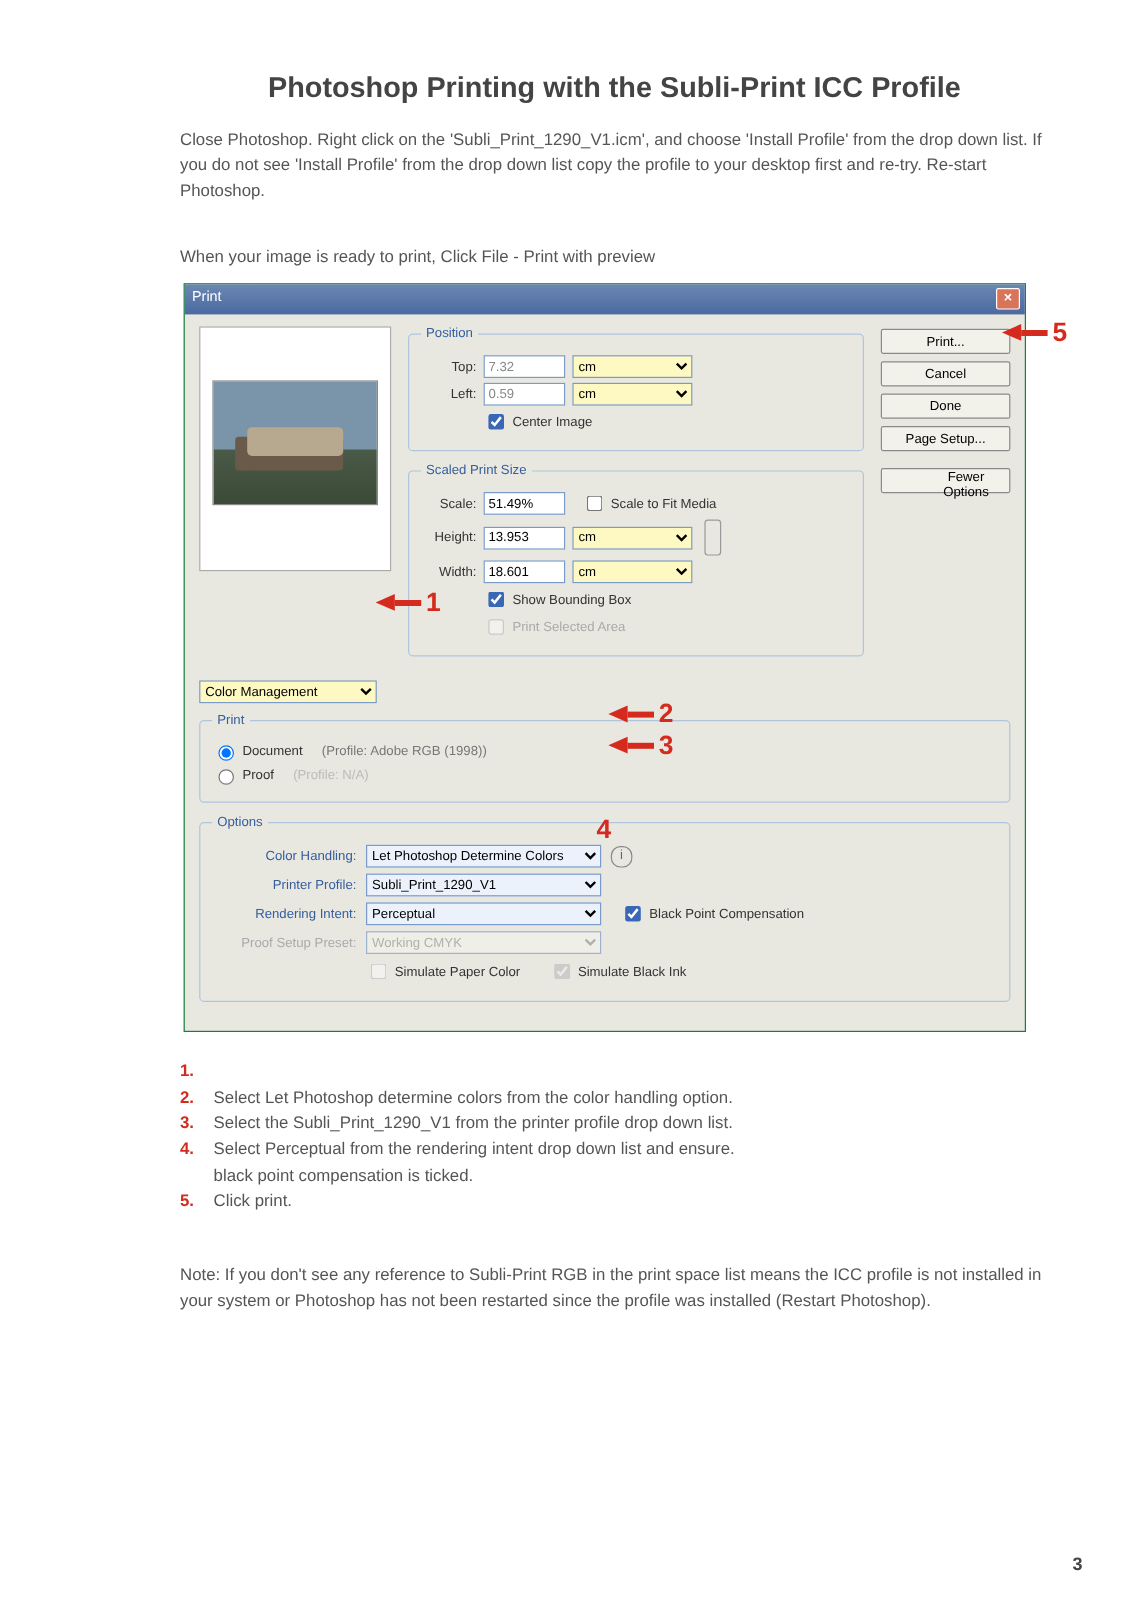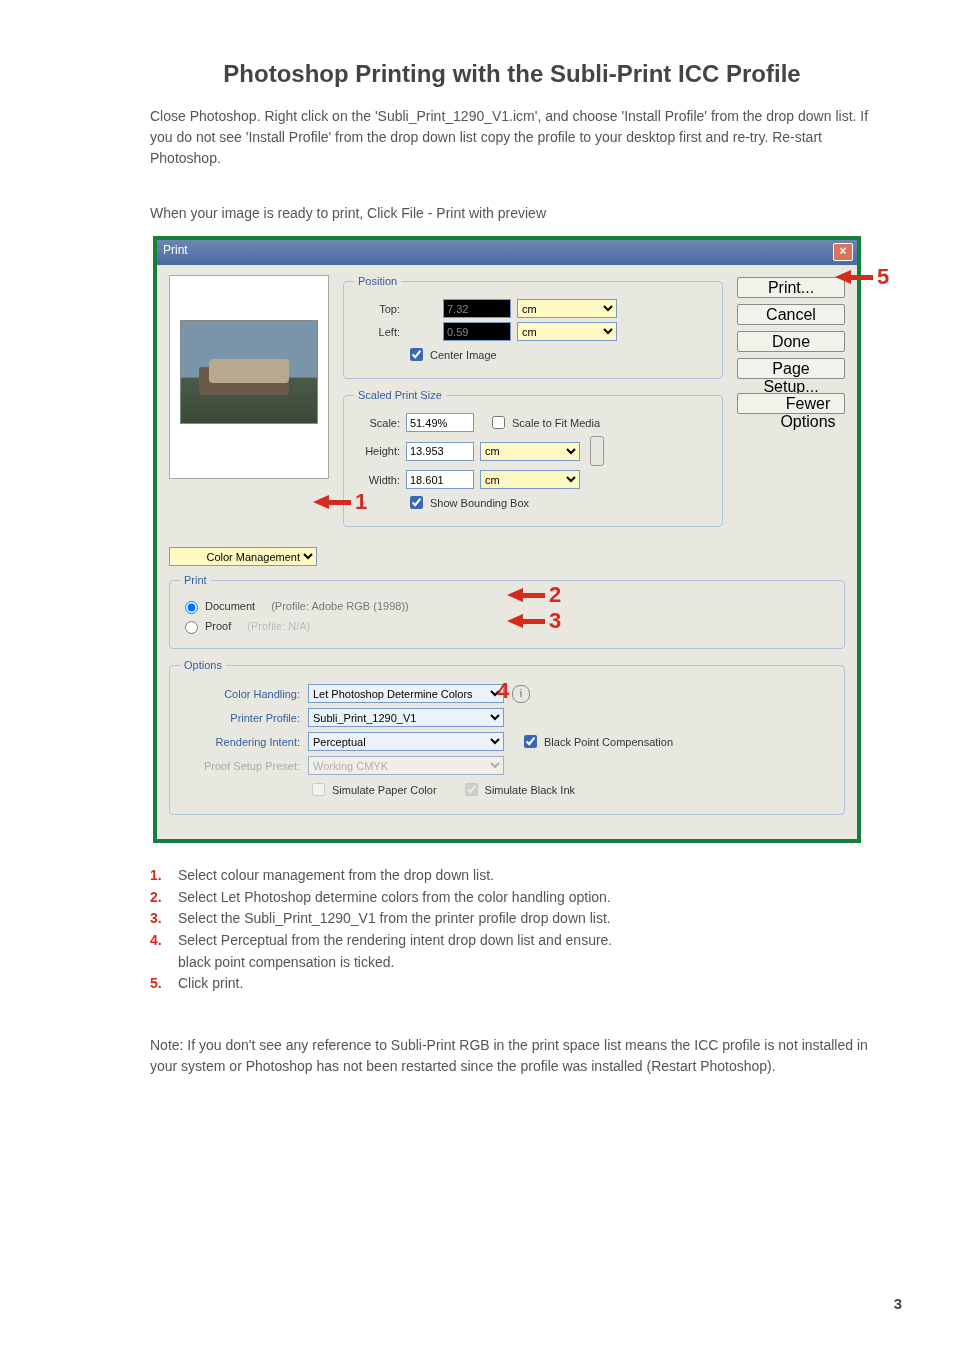--- a/index.html
+++ b/index.html
@@ -31,21 +31,21 @@
   .prelude { margin: 34px 0 12px 0; }
 
   
   .dialogwrap {
     position: relative;
     width: 718px;
     margin-left: 3px;
   }
   .dialog {
     width: 700px;
-    border: 4px solid #15803d;
+    border: 1px solid #15803d;
     background: #e9e8e0;
     font-family: Tahoma, sans-serif;
     font-size: 11px;
     color: #333;
     position: relative;
   }
   .titlebar {
     height: 22px;
     background: linear-gradient(#6b87b2, #4a6aa0);
     color: #fff;
@@ -126,21 +126,21 @@
   }
   .row label.lab { width: 46px; text-align: right; color: #333; }
   .sps .row label.lab { width: 46px; }
   .dialog input.txt {
     width: 60px; height: 17px;
     border: 1px solid #7a9ac9;
     background: #fff;
     font-size: 11px;
     padding: 0 3px;
   }
-  .dialog input.txt.dis { background: #000000; color: #888; margin-left: 37px; }
+  .dialog input.txt.dis { background: #ffffff; color: #888; }
   .dialog select.sel {
     height: 19px;
     border: 1px solid #7a9ac9;
     background: #fef9c3;
     font-size: 11px;
     width: 100px;
   }
   .chk { display: inline-flex; align-items: center; gap: 4px; color: #333; }
   .chk input { accent-color: #3a67b5; }
 
@@ -148,30 +148,30 @@
     width: 108px;
     display: flex;
     flex-direction: column;
     gap: 6px;
     margin-top: 2px;
   }
   .btncol button {
     height: 21px;
     border: 1px solid #8a8a8a;
     background: #f2f1ea;
-    font-size: 16px;
+    font-size: 11px;
     border-radius: 2px;
   }
 
   
   .cm-select-row {
     margin-top: 10px;
     display: flex; align-items: center; gap: 8px;
   }
-  .cm-select-row select { width: 140px; text-align: right; }
+  .cm-select-row select { width: 140px; }
 
   fieldset.win.inner { margin-top: 8px; }
 
   .radio { display: inline-flex; align-items: center; gap: 4px; margin-right: 10px; }
 
   .optgrid .orow {
     display: flex; align-items: center; gap: 8px; margin: 5px 0;
   }
   .optgrid .orow .olab { width: 120px; text-align: right; }
   .optgrid .osel { width: 196px; height: 19px; border: 1px solid #7a9ac9; background: #ebf2fb; font-size: 11px; }
@@ -292,20 +292,26 @@
                 <label class="lab">Width:</label>
                 <input class="txt" value="18.601" style="">
                 <select class="sel"><option>cm</option></select>
               </div>
               <div class="row" style="padding-left:52px;">
                 <label class="chk">
                   <input type="checkbox" checked="" style="">
                   <span>Show Bounding Box</span>
                 </label>
               </div>
+              <div class="row" style="padding-left:52px;">
+                <label class="chk" style="color:#aaa;">
+                  <input type="checkbox" disabled="" style="">
+                  <span>Print Selected Area</span>
+                </label>
+              </div>
             </fieldset>
           </div>
 
           <div class="btncol">
             <button>Print...</button>
             <button>Cancel</button>
             <button>Done</button>
             <button>Page Setup...</button>
             <button style="margin-top:8px;padding-left:40px;">Fewer Options</button>
           </div>
@@ -394,21 +400,20 @@
     <div class="anno" style="left:682px; top:30px;">
       <span class="arrow-left"></span>
         <span class="shaft" style="width:22px;"></span>
       <span class="num">5</span>
     </div>
   </div>
 
   <div class="steps">
     <div class="step">
         <span class="sn">1.</span>
-        <span>Select colour management from the drop down list.</span>
       </div>
     <div class="step">
         <span class="sn">2.</span>
         <span>Select Let Photoshop determine colors from the color handling option.</span>
       </div>
     <div class="step">
         <span class="sn">3.</span>
         <span>Select the Subli_Print_1290_V1 from the printer profile drop down list.</span>
       </div>
     <div class="step">

